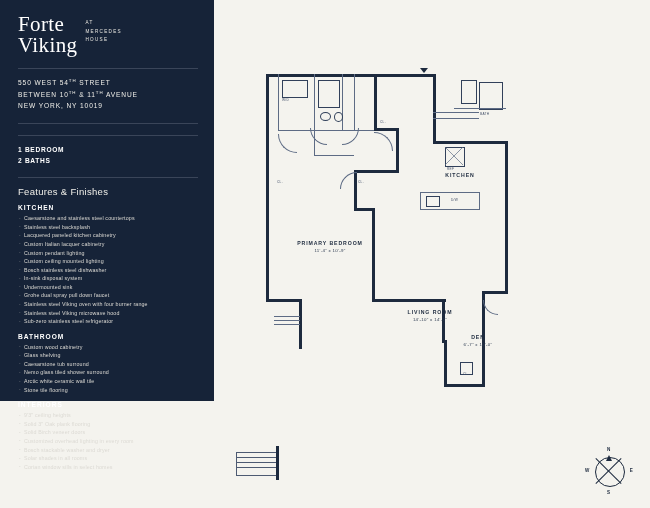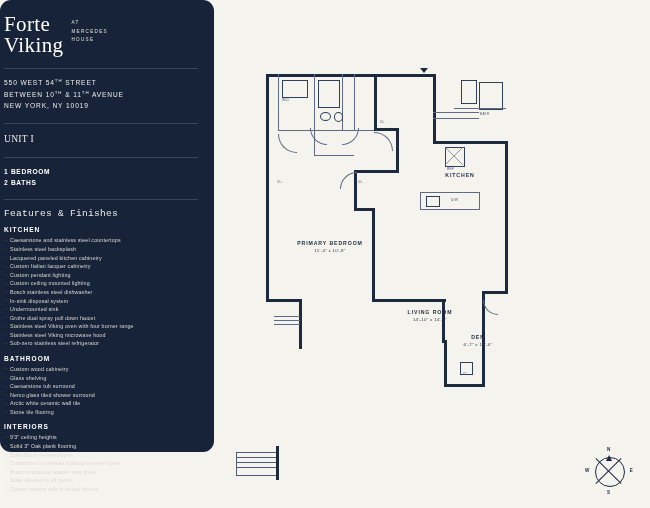--- a/index.html
+++ b/index.html
@@ -14,26 +14,25 @@
     background: #f4f3ee;
     overflow: hidden;
     font-family: "Liberation Sans", sans-serif;
   }
   
   .panel {
     position: absolute;
     left: 0;
     top: 0;
     width: 214px;
-    height: 452px;
+    height: 401px;
     background: #162338;
     color: #ffffff;
     box-sizing: border-box;
-    padding: 14px 16px 10px 4px;
-    border-radius: 11px;
+    padding: 14px 16px 10px 18px;
   }
   .brand {
     margin: 0;
     line-height: 1.02;
   }
   .brand .b-line {
     font-family: "Liberation Serif", serif;
     font-size: 21px;
     letter-spacing: 0.4px;
     display: block;
@@ -74,21 +73,21 @@
   }
   .beds {
     font-size: 6.6px;
     letter-spacing: 0.7px;
     line-height: 1.7;
     font-weight: bold;
     color: #ffffff;
     text-transform: uppercase;
   }
   .feat-title {
-    font-family: Liberation Mono, monospace;
+    font-family: Liberation Sans, sans-serif;
     font-size: 9.5px;
     letter-spacing: 0.3px;
     color: #efeee8;
     margin-bottom: 2px;
   }
   .sec-title {
     font-size: 6.6px;
     font-weight: bold;
     letter-spacing: 1px;
     color: #ffffff;
@@ -253,21 +252,20 @@
       </div>
       <div>
         <span>BETWEEN 10</span><sup>TH</sup><span> &amp; 11</span><sup>TH</sup><span> AVENUE</span>
       </div>
       <div>NEW YORK, NY 10019</div>
     </div>
 
     <div class="rule"></div>
 
     <div class="unit-block">
-      <div>UNIT I</div>
     </div>
 
     <div class="rule"></div>
 
     <div class="beds">
       <div>1 BEDROOM</div>
       <div>2 BATHS</div>
     </div>
 
     <div class="rule"></div>

